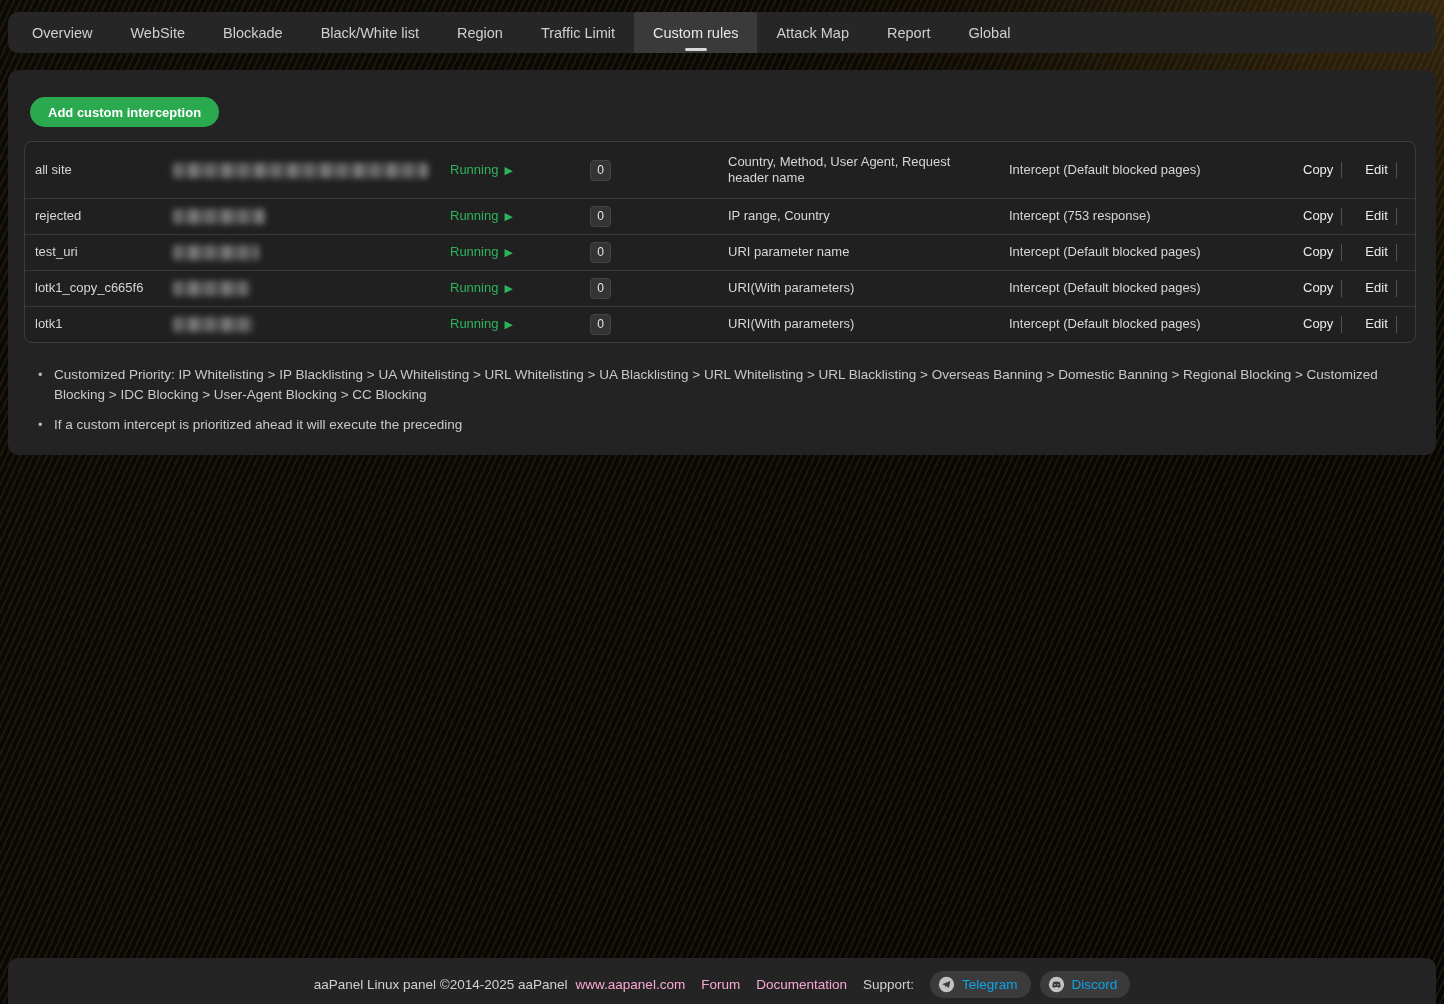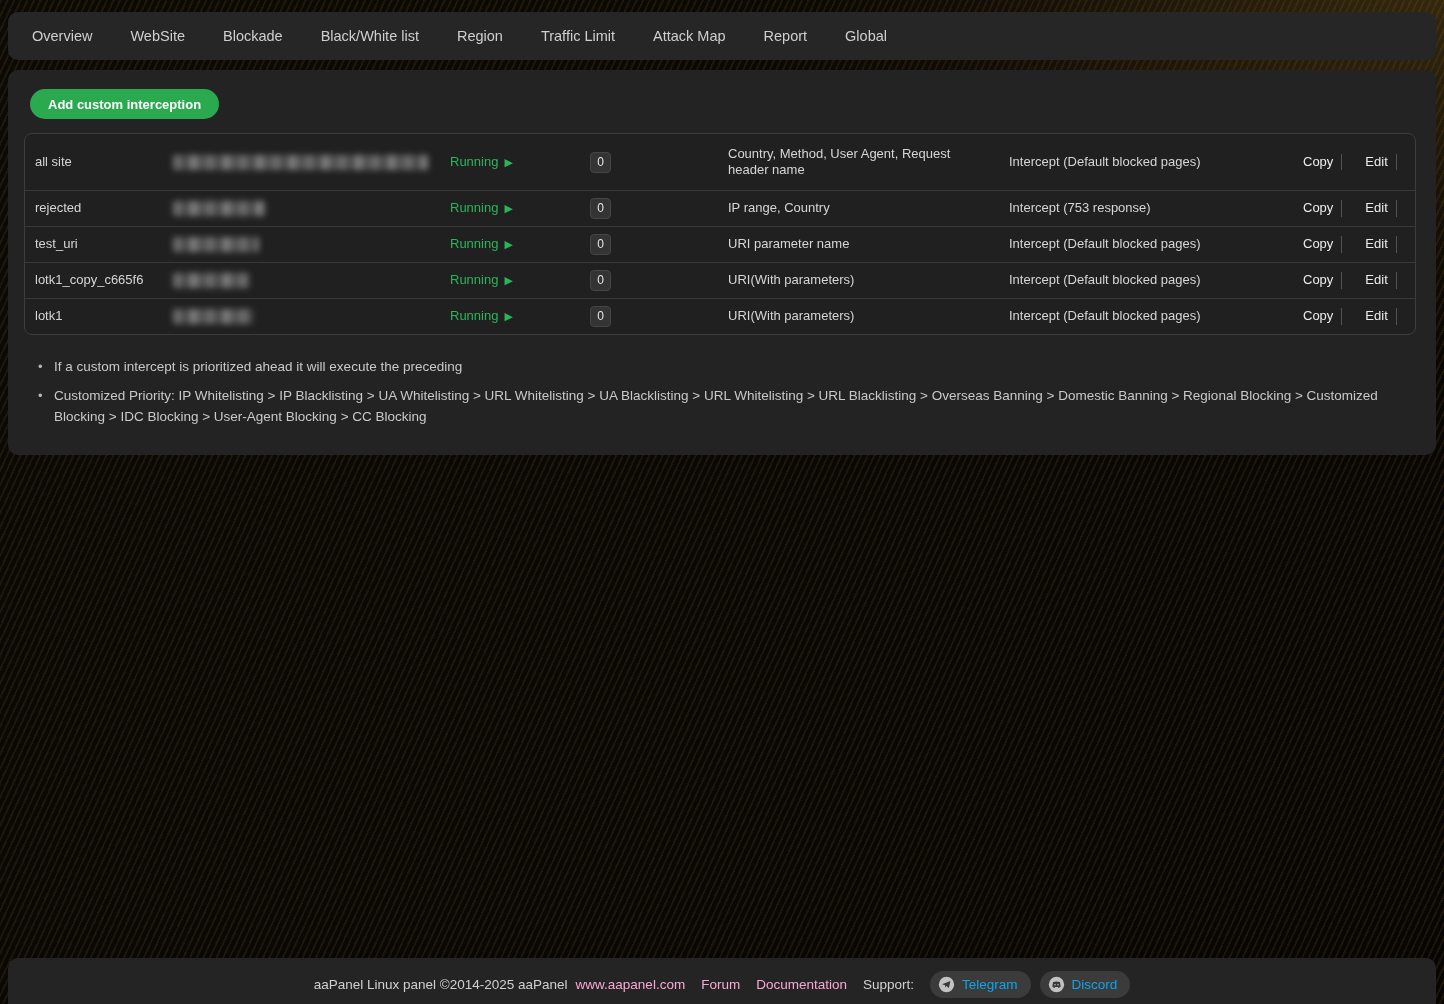--- a/index.html
+++ b/index.html
@@ -9,21 +9,21 @@
     background:
       radial-gradient(ellipse 900px 500px at 100% 0%, rgba(150,112,35,0.30), rgba(60,45,15,0.10) 55%, transparent 75%),
       repeating-linear-gradient(115deg, rgba(190,150,55,0.10) 0px, rgba(190,150,55,0.10) 2px, rgba(0,0,0,0) 2px, rgba(0,0,0,0) 6px),
       linear-gradient(135deg, #0c0a06, #080604);
     position: relative;
     color: #d6d6d6;
   }
 
   
   .navbar {
-    position: absolute; left: 8px; right: 8px; top: 12px; height: 48px;
+    position: absolute; left: 8px; right: 8px; top: 12px; height: 41px;
     background: #262626; border-radius: 10px;
     display: flex; align-items: stretch; padding: 0 5px;
     overflow: visible;
   }
   .nav-tab {
     display: flex; align-items: center; padding: 0 19px;
     font-size: 14.5px; color: #cfcfcf; cursor: pointer; position: relative;
     white-space: nowrap;
   }
   .nav-tab.active {
@@ -39,20 +39,21 @@
   .panel {
     position: absolute; left: 8px; right: 8px; top: 70px; height: 385px;
     background: #232323; border-radius: 10px; padding: 19px 16px 0 14px;
   }
   .add-btn {
     display: inline-flex; align-items: center; justify-content: center;
     height: 30px; padding: 0 18px; margin-left: 8px;
     background: #2aa94f; color: #ffffff; font-size: 13px; font-weight: bold;
     border: none; border-radius: 15px; cursor: pointer;
     font-family: "Liberation Sans", sans-serif;
+    margin-top: 8px;
   }
 
   
   .rules-table {
     margin: 14px 4px 0 2px;
     border: 1px solid #3d3d3d; border-radius: 8px;
     background: #202020; overflow: hidden;
   }
   .t-row {
     display: grid;
@@ -118,20 +119,21 @@
 </head>
 <body>
 
 <nav class="navbar">
   <div class="nav-tab">Overview</div>
   <div class="nav-tab">WebSite</div>
   <div class="nav-tab">Blockade</div>
   <div class="nav-tab">Black/White list</div>
   <div class="nav-tab">Region</div>
   <div class="nav-tab">Traffic Limit</div>
+  <div class="nav-tab active">Custom rules</div>
   <div class="nav-tab">Attack Map</div>
   <div class="nav-tab">Report</div>
   <div class="nav-tab">Global</div>
 </nav>
 
 <main class="panel">
 
   <button class="add-btn">Add custom interception</button>
 
   <div class="rules-table">
@@ -209,22 +211,22 @@
       <div class="t-cell">Intercept (Default blocked pages)</div>
       <div class="t-cell operate">
         <span class="op-link">Copy</span><span class="op-link">Edit</span><span class="op-link">Delete</span>
       </div>
     </div>
 
   </div>
 
   
   <div class="notes">
+    <div class="note-item">Customized Priority: IP Whitelisting &gt; IP Blacklisting &gt; UA Whitelisting &gt; URL Whitelisting &gt; UA Blacklisting &gt; URL Whitelisting &gt; URL Blacklisting &gt; Overseas Banning &gt; Domestic Banning &gt; Regional Blocking &gt; Customized Blocking &gt; IDC Blocking &gt; User-Agent Blocking &gt; CC Blocking</div>
     <div class="note-item">If a custom intercept is prioritized ahead it will execute the preceding</div>
-    <div class="note-item">Customized Priority: IP Whitelisting &gt; IP Blacklisting &gt; UA Whitelisting &gt; URL Whitelisting &gt; UA Blacklisting &gt; URL Whitelisting &gt; URL Blacklisting &gt; Overseas Banning &gt; Domestic Banning &gt; Regional Blocking &gt; Customized Blocking &gt; IDC Blocking &gt; User-Agent Blocking &gt; CC Blocking</div>
   </div>
 
 </main>
 
 <footer class="footer">
   <div class="footer-inner">
     <span class="tight">aaPanel Linux panel ©2014-2025 aaPanel</span>
     <span class="footer-link">www.aapanel.com</span>
     <span class="footer-link">Forum</span>
     <span class="footer-link">Documentation</span>

